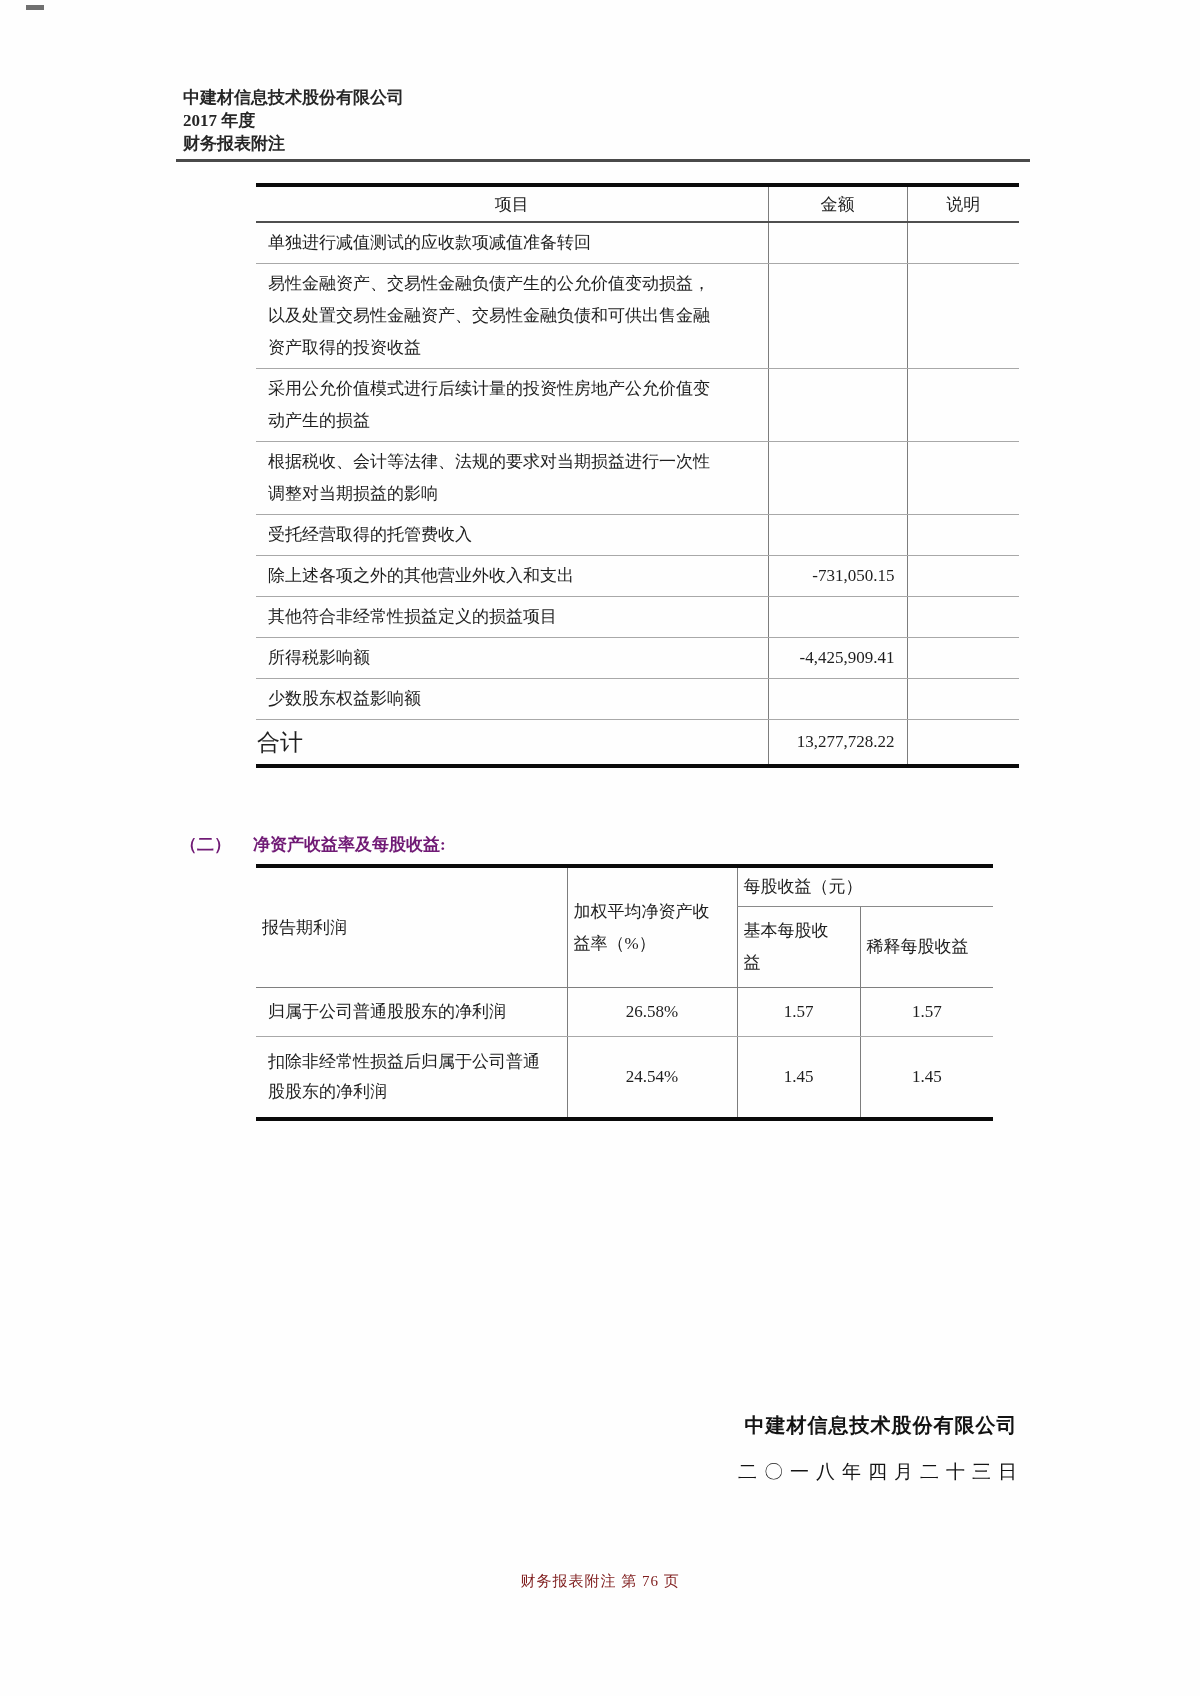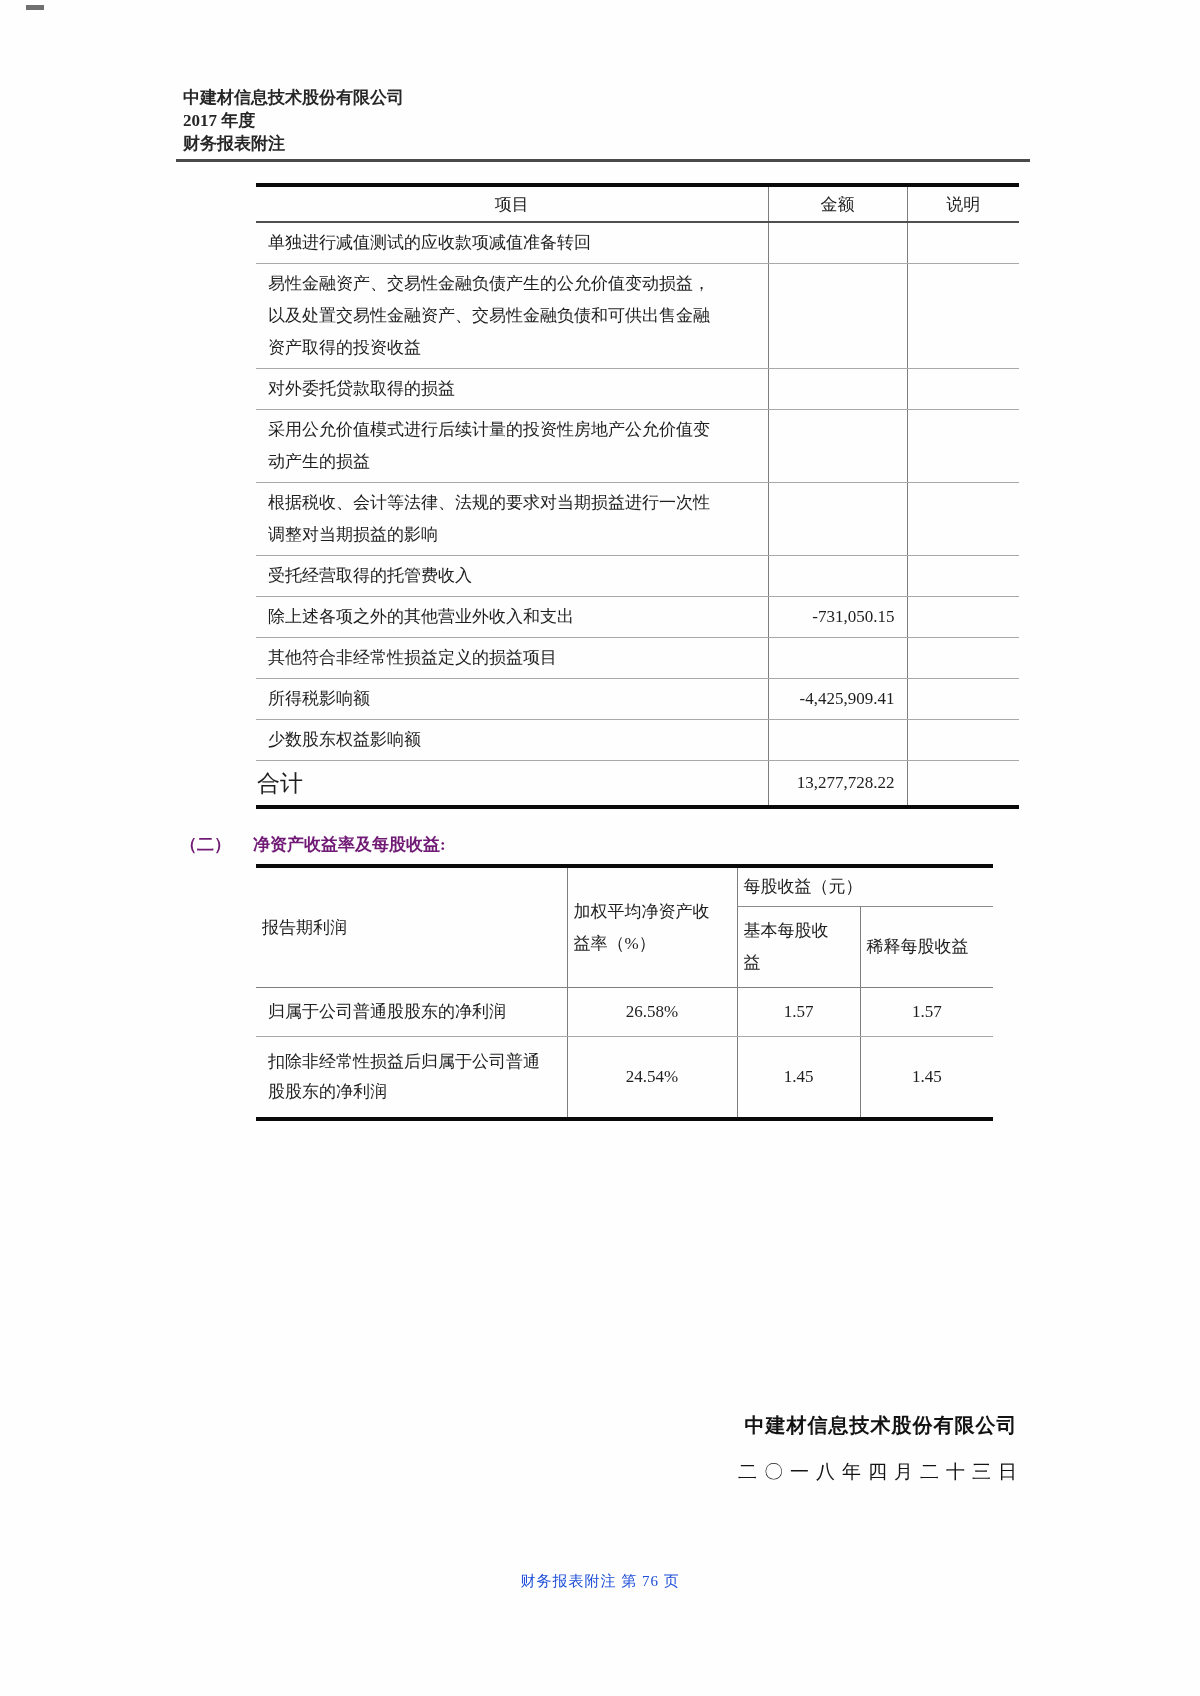--- a/index.html
+++ b/index.html
@@ -57,21 +57,21 @@
   .t2 tr.r1 td{height:38px;}
   .t2 tr.r2 td{height:70px;}
 
   
   .sign{position:absolute;left:681px;top:1410px;width:400px;text-align:center;color:#131313;}
   .sign .co{font-size:20px;font-weight:bold;letter-spacing:1px;line-height:30px;}
   .sign .dt{font-size:19px;letter-spacing:7px;margin-top:19px;white-space:nowrap;}
 
   
   .foot{position:absolute;left:0;top:1572px;width:1200px;text-align:center;
-        font-size:15px;color:#1d4ed8;letter-spacing:1px;}
+        font-size:15px;color:#7f1d1d;letter-spacing:1px;}
 </style>
 </head>
 <body>
 
 <div class="page">
 
   <div class="scan-mark"></div>
 
   <div class="hdr">
     <div>中建材信息技术股份有限公司</div>
@@ -94,25 +94,20 @@
     </tr>
     <tr>
       <td class="item">单独进行减值测试的应收款项减值准备转回</td>
       <td class="amt v"></td>
       <td class="note v"></td>
     </tr>
     <tr>
       <td class="item">易性金融资产、交易性金融负债产生的公允价值变动损益，
 以及处置交易性金融资产、交易性金融负债和可供出售金融
 资产取得的投资收益</td>
-      <td class="amt v"></td>
-      <td class="note v"></td>
-    </tr>
-    <tr>
-      <td class="item">对外委托贷款取得的损益</td>
       <td class="amt v"></td>
       <td class="note v"></td>
     </tr>
     <tr>
       <td class="item">采用公允价值模式进行后续计量的投资性房地产公允价值变
 动产生的损益</td>
       <td class="amt v"></td>
       <td class="note v"></td>
     </tr>
     <tr>

